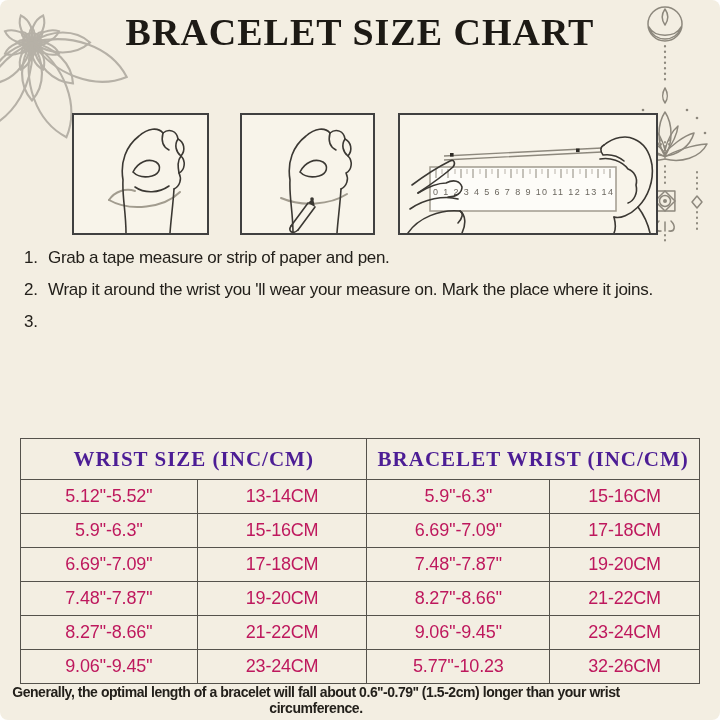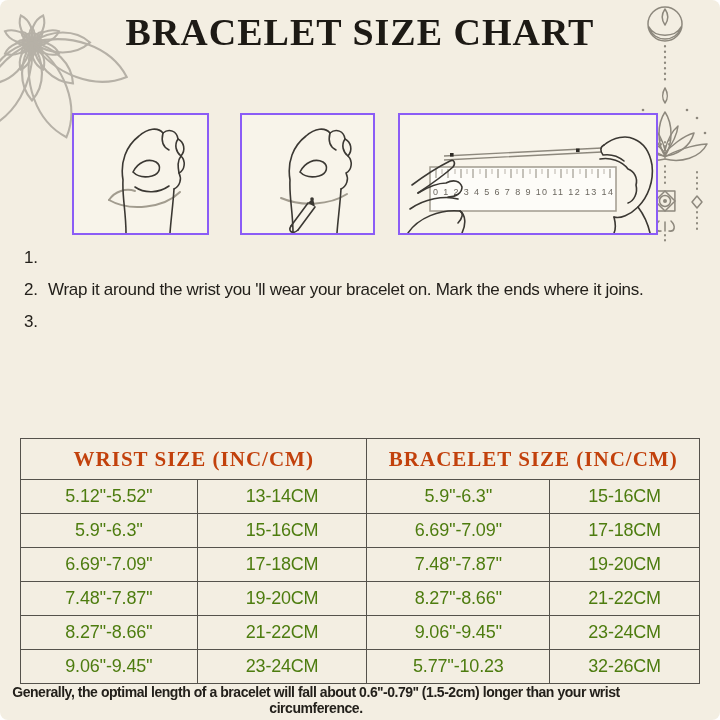--- a/index.html
+++ b/index.html
@@ -21,21 +21,21 @@
   
   .badge-row{position:absolute;top:60px;left:0;width:100%;display:flex;align-items:center;justify-content:center;gap:13px;}
   .flourish{width:26px;height:34px;}
   .flourish.flip{transform:scaleX(-1);}
   .badge{
     background:#16130f;color:#f6f2e9;border-radius:20px;padding:6px 24px;
     font-family:"Liberation Serif",serif;font-weight:700;font-size:21px;letter-spacing:.5px;
   }
   
   .illus{position:absolute;top:113px;left:0;width:720px;height:122px;}
-  .ibox{position:absolute;top:0;height:118px;background:#f8f4ea;border:2px solid #8b5cf6;}
+  .ibox{position:absolute;top:0;height:118px;background:#f8f4ea;border:2px solid #404040;}
   .ibox svg{display:block;width:100%;height:100%;}
   .ibox1{left:72px;width:133px;}
   .ibox2{left:240px;width:131px;}
   .ibox3{left:398px;width:256px;}
   .art{stroke:#3b3833;fill:none;stroke-width:1.6;stroke-linecap:round;stroke-linejoin:round;}
   .tape{stroke:#a29c8f;fill:none;stroke-width:2;stroke-linecap:round;}
   
   .instr{position:absolute;top:242px;left:24px;width:688px;font-size:17px;letter-spacing:-0.3px;line-height:32px;color:#23201b;}
   .instr-row{display:flex;}
   .instr-num{flex:0 0 24px;}
@@ -49,23 +49,23 @@
     color:#2a2722;white-space:pre-line;box-shadow:inset 0 1px 0 #f0ebdf, inset 0 -1px 0 #bdb6a5;
   }
   
   .size-table{
     position:absolute;top:438px;left:20px;width:680px;border-collapse:collapse;
     text-align:center;
   }
   .size-table th,.size-table td{border:1.6px solid #55524c;}
   .size-table th{
     height:38px;font-family:"Liberation Serif",serif;font-weight:700;font-size:21px;
-    letter-spacing:1px;color:#c2410c;
-  }
-  .size-table td{height:31px;font-size:18px;letter-spacing:-0.2px;color:#4d7c0f;}
+    letter-spacing:1px;color:#4c1d95;
+  }
+  .size-table td{height:31px;font-size:18px;letter-spacing:-0.2px;color:#be185d;}
   
   .footer{
     position:absolute;top:684px;left:0;width:632px;text-align:center;
     font-size:14px;font-weight:700;letter-spacing:-0.45px;color:#23201b;
   }
 </style>
 </head>
 <body>
 
 <div class="page">
@@ -189,42 +189,43 @@
         <path class="art" d="M204,30 C200,32 200,36 203,40 C210,39 218,41 224,46"></path>
         <path class="art" d="M200,44 C210,42 222,46 228,54 C234,56 238,63 236,70 C238,78 234,86 228,88"></path>
         <path class="art" d="M238,92 C244,100 248,109 250,118 M214,102 C216,110 216,114 214,118"></path>
       </svg>
     </div>
   </div>
 
   <div class="instr">
     <div class="instr-row">
       <span class="instr-num">1.</span>
+      <span class="instr-text">Grab a tape measure or strip of paper and pen.</span>
     </div>
     <div class="instr-row">
       <span class="instr-num">2.</span>
-      <span class="instr-text">Wrap it around the wrist you 'll wear your bracelet on. Mark the ends where it joins.</span>
+      <span class="instr-text">Wrap it around the wrist you 'll wear your measure on. Mark the place where it joins.</span>
     </div>
     <div class="instr-row">
       <span class="instr-num">3.</span>
     </div>
   </div>
 
 
   <table class="size-table">
     <colgroup>
       <col style="width:177px">
         <col style="width:170px">
         <col style="width:183px">
         <col style="width:150px">
     </colgroup>
     <thead>
       <tr>
         <th colspan="2">WRIST SIZE (INC/CM)</th>
-        <th colspan="2">BRACELET SIZE (INC/CM)</th>
+        <th colspan="2">BRACELET WRIST (INC/CM)</th>
       </tr>
     </thead>
     <tbody>
       <tr>
         <td>5.12''-5.52''</td>
         <td>13-14CM</td>
         <td>5.9''-6.3''</td>
         <td>15-16CM</td>
       </tr>
       <tr>

